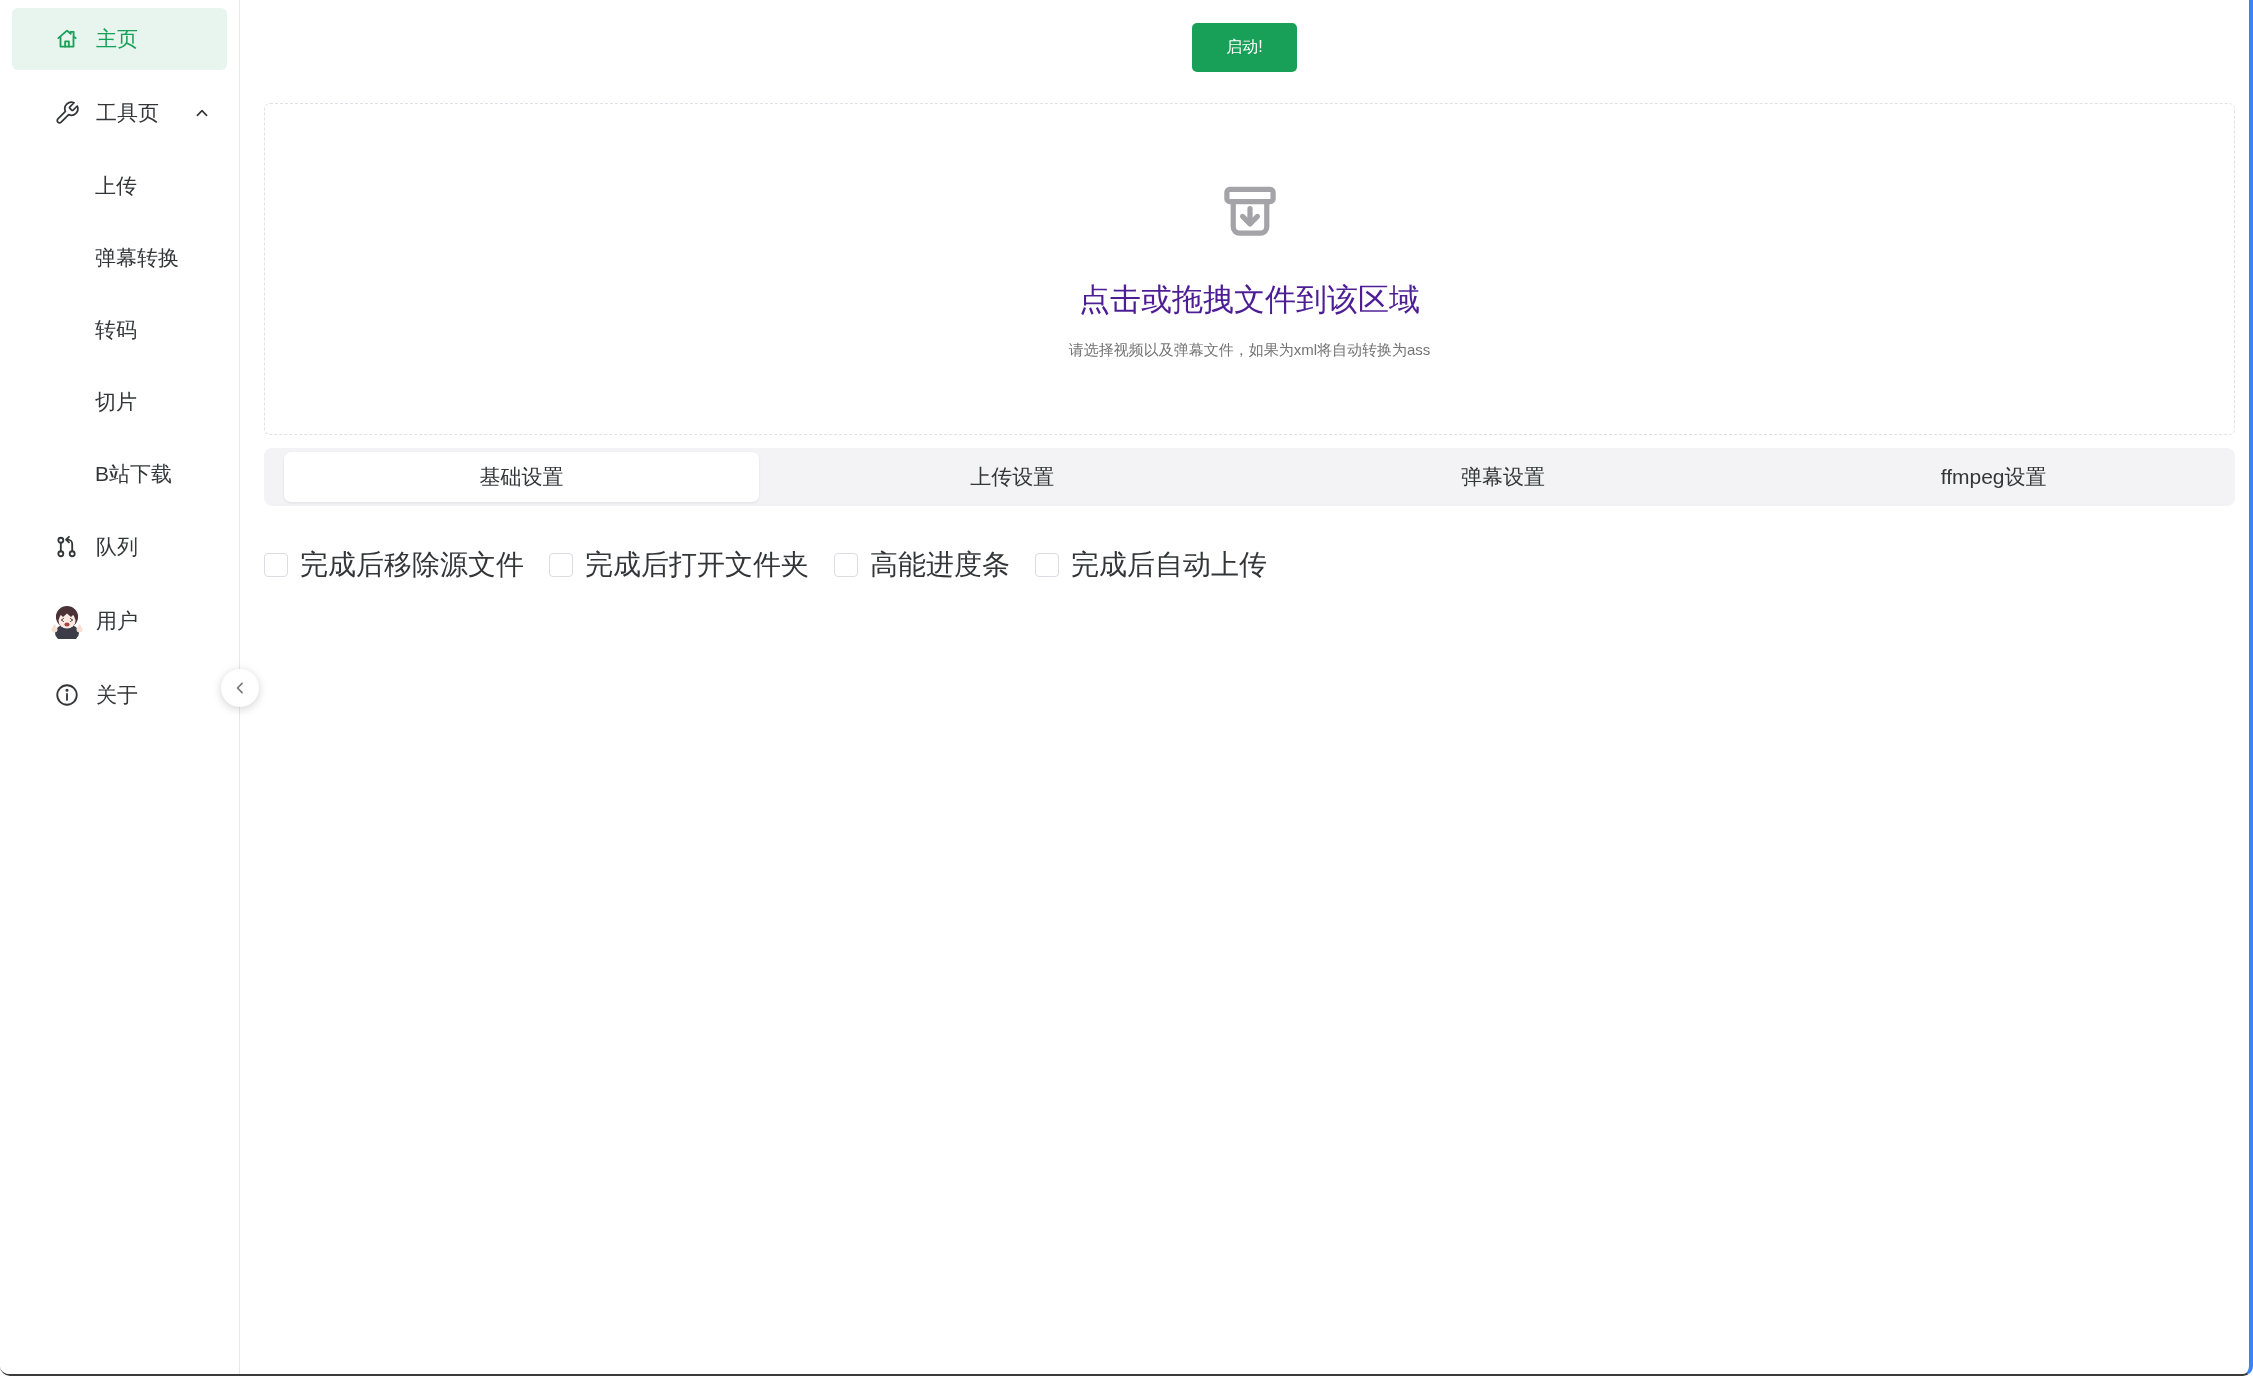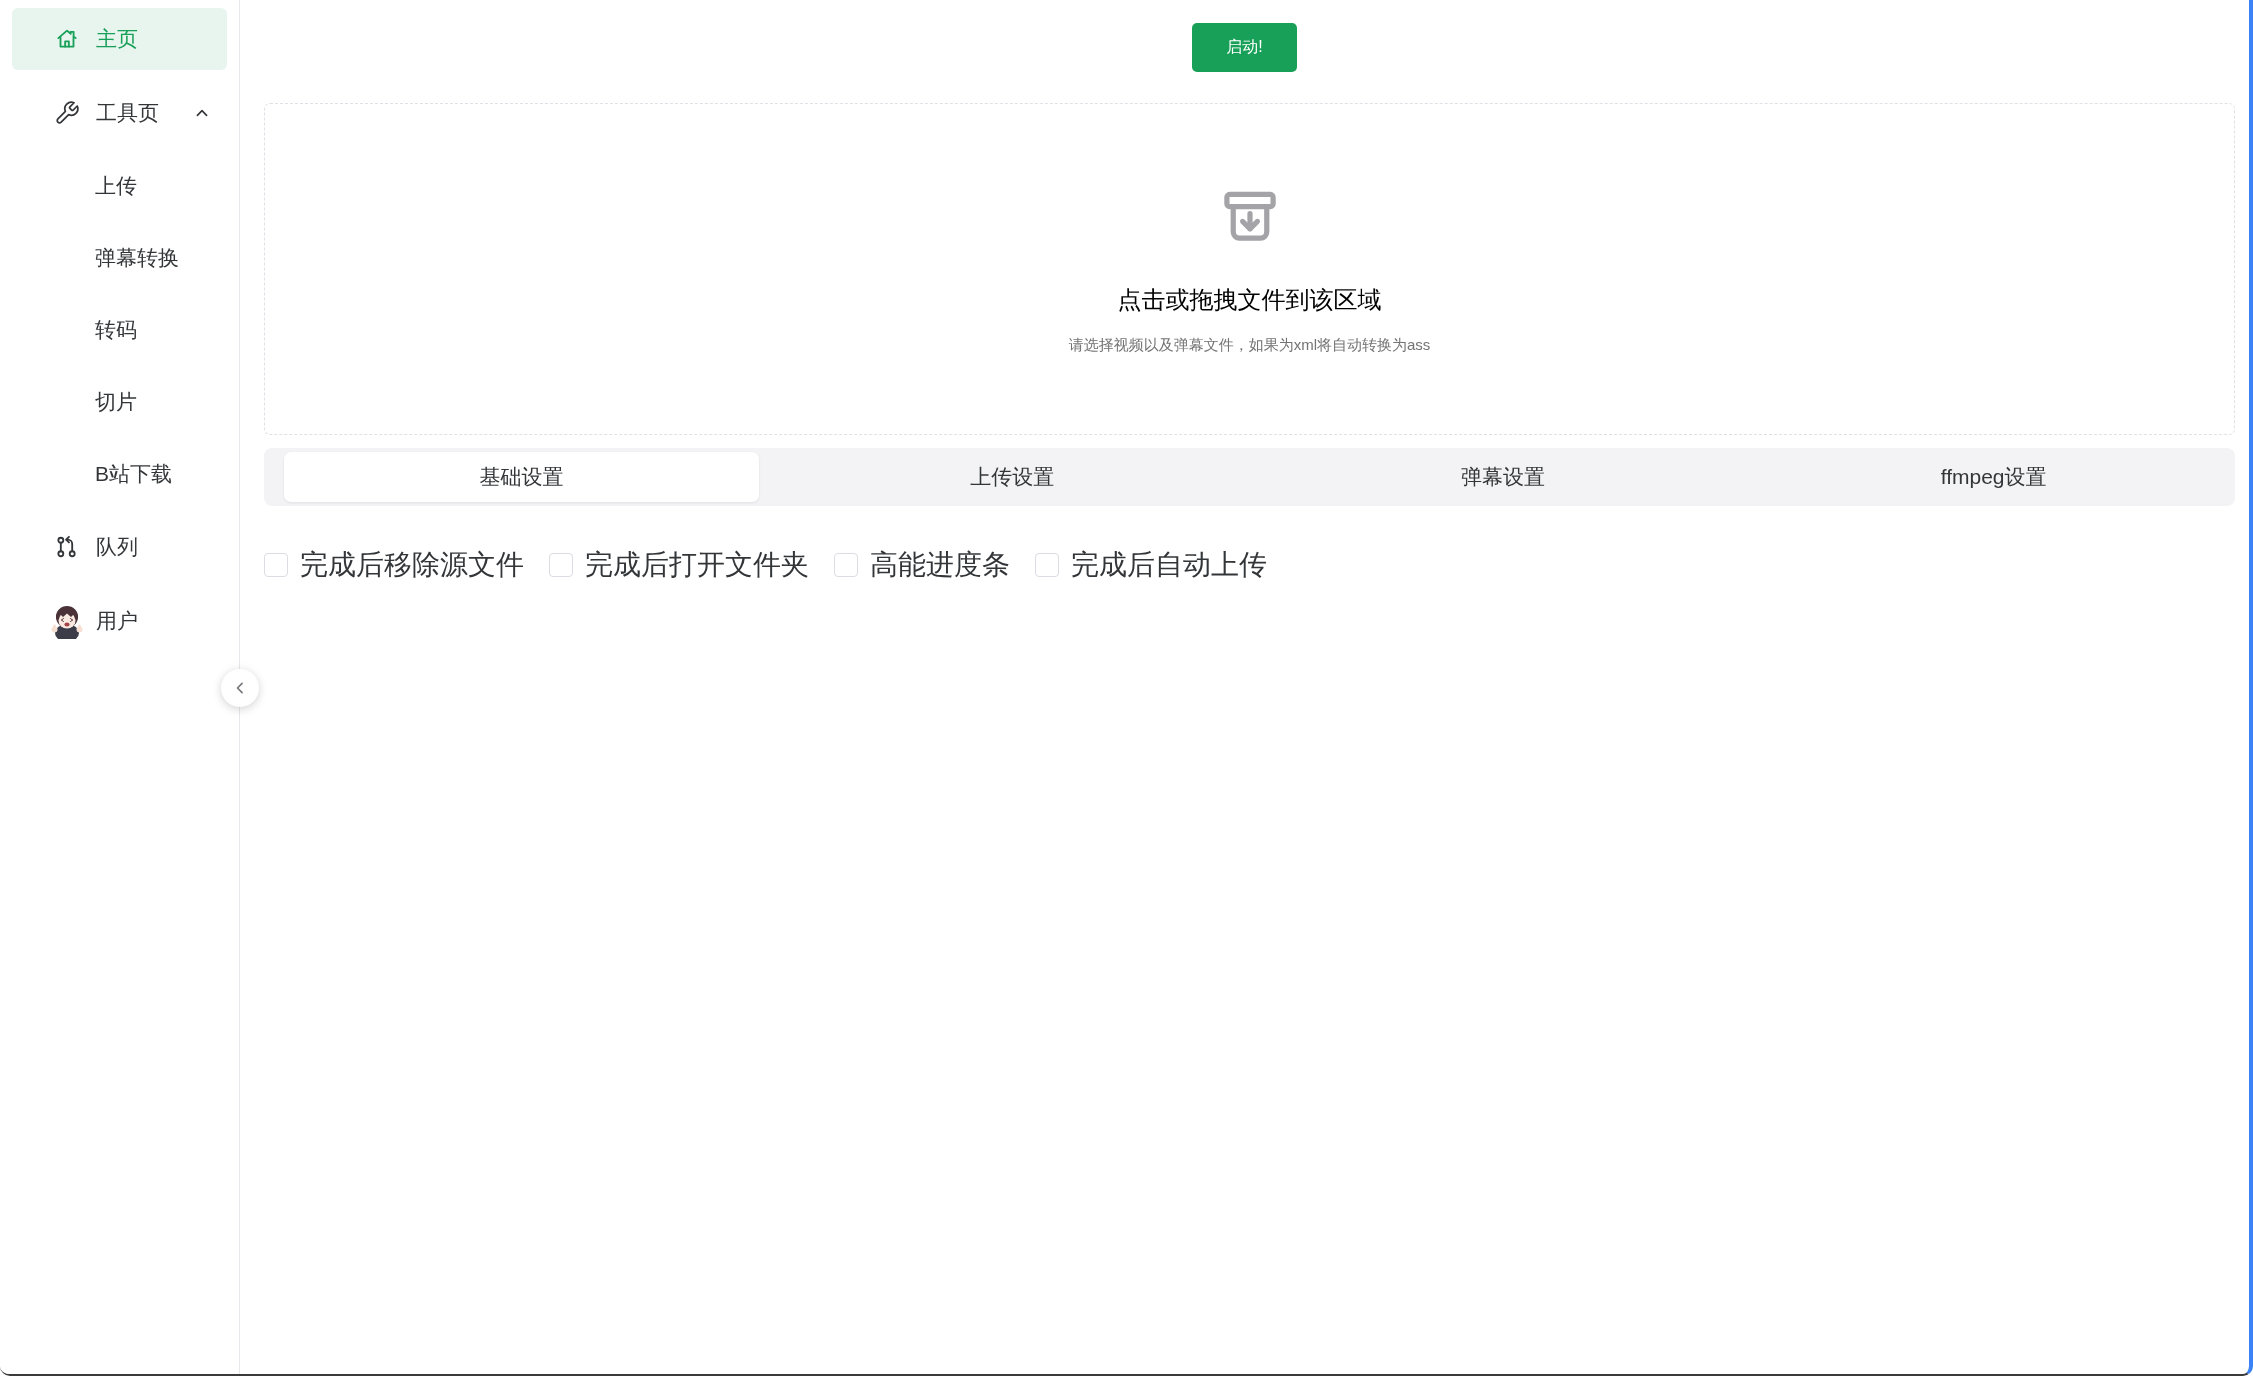--- a/index.html
+++ b/index.html
@@ -52,21 +52,21 @@
     display:flex;align-items:center;justify-content:center;
   }
   .dropzone{
     margin:31px 14px 0 24px;height:332px;box-sizing:border-box;
     border:1px dashed #e0e0e6;border-radius:6px;background:#fff;
     display:flex;flex-direction:column;align-items:center;justify-content:center;
     cursor:pointer;
   }
   .dz-icon{width:66px;height:66px;margin-bottom:34px;}
   .dz-icon svg{width:66px;height:66px;}
-  .dz-title{font-size:24px;color:#000000;margin-bottom:20px;}
+  .dz-title{font-size:31px;color:#4c1d95;margin-bottom:20px;}
   .dz-sub{font-size:15px;color:#737373;}
   .tabbar{
     margin:13px 14px 0 24px;height:58px;box-sizing:border-box;border-radius:8px;
     background:#f3f3f5;padding:4px;display:grid;grid-template-columns:repeat(4,1fr);
   }
   .tab{
     display:flex;align-items:center;justify-content:center;
     font-size:21px;color:#333639;border-radius:7px;cursor:pointer;margin-left:16px;
   }
   .tab.active{background:#fff;box-shadow:0 1px 3px rgba(0,0,0,.08);}
@@ -154,20 +154,30 @@
           <ellipse cx="18" cy="17.5" rx="8.5" ry="8" fill="#f9e9e1"></ellipse>
           <path d="M7 16 Q7 4 18 4 Q29 4 29 16 L26 16 L25 11 L22 14 L18 10.5 L14 14 L11 11 L10 16 Z" fill="#4a3238"></path>
           <path d="m12.5 17 2-1.5m-2 1.5 2 1.5" stroke="#5b3a3a" stroke-width="1" fill="none" stroke-linecap="round"></path>
           <path d="m23.5 17-2-1.5m2 1.5-2 1.5" stroke="#5b3a3a" stroke-width="1" fill="none" stroke-linecap="round"></path>
           <ellipse cx="18" cy="21.5" rx="2.6" ry="2.1" fill="#a14545"></ellipse>
         </svg>
       </span>
       <span>用户</span>
     </div>
 
+    <div class="menu-item">
+      <span class="mi-icon">
+        <svg viewBox="0 0 24 24" fill="none" stroke="#333639" stroke-width="1.7" stroke-linecap="round" stroke-linejoin="round">
+          <circle cx="12" cy="12" r="9"></circle>
+          <line x1="12" y1="11" x2="12" y2="16.5"></line>
+          <circle cx="12" cy="7.6" r="0.6" fill="#333639"></circle>
+        </svg>
+      </span>
+      <span>关于</span>
+    </div>
 
   </aside>
 
   <div class="collapse-btn">
     <span>
       <svg viewBox="0 0 24 24" fill="none" stroke="#76767c" stroke-width="2" stroke-linecap="round" stroke-linejoin="round">
         <path d="m14.5 6.5-5.5 5.5 5.5 5.5"></path>
       </svg>
     </span>
   </div>

